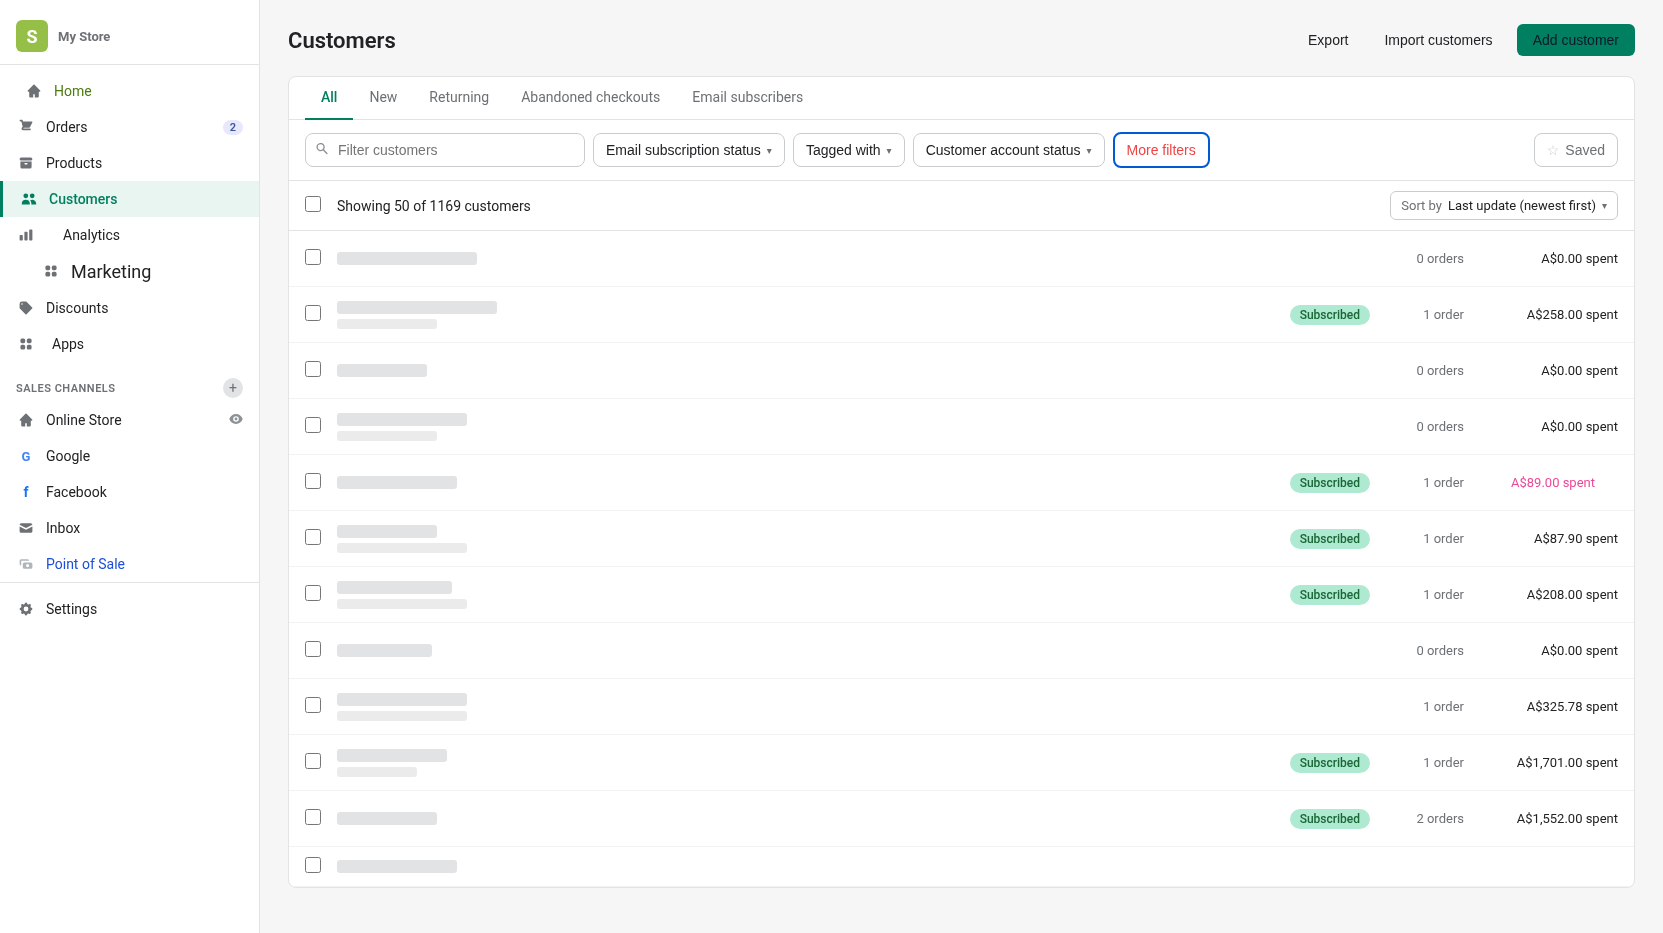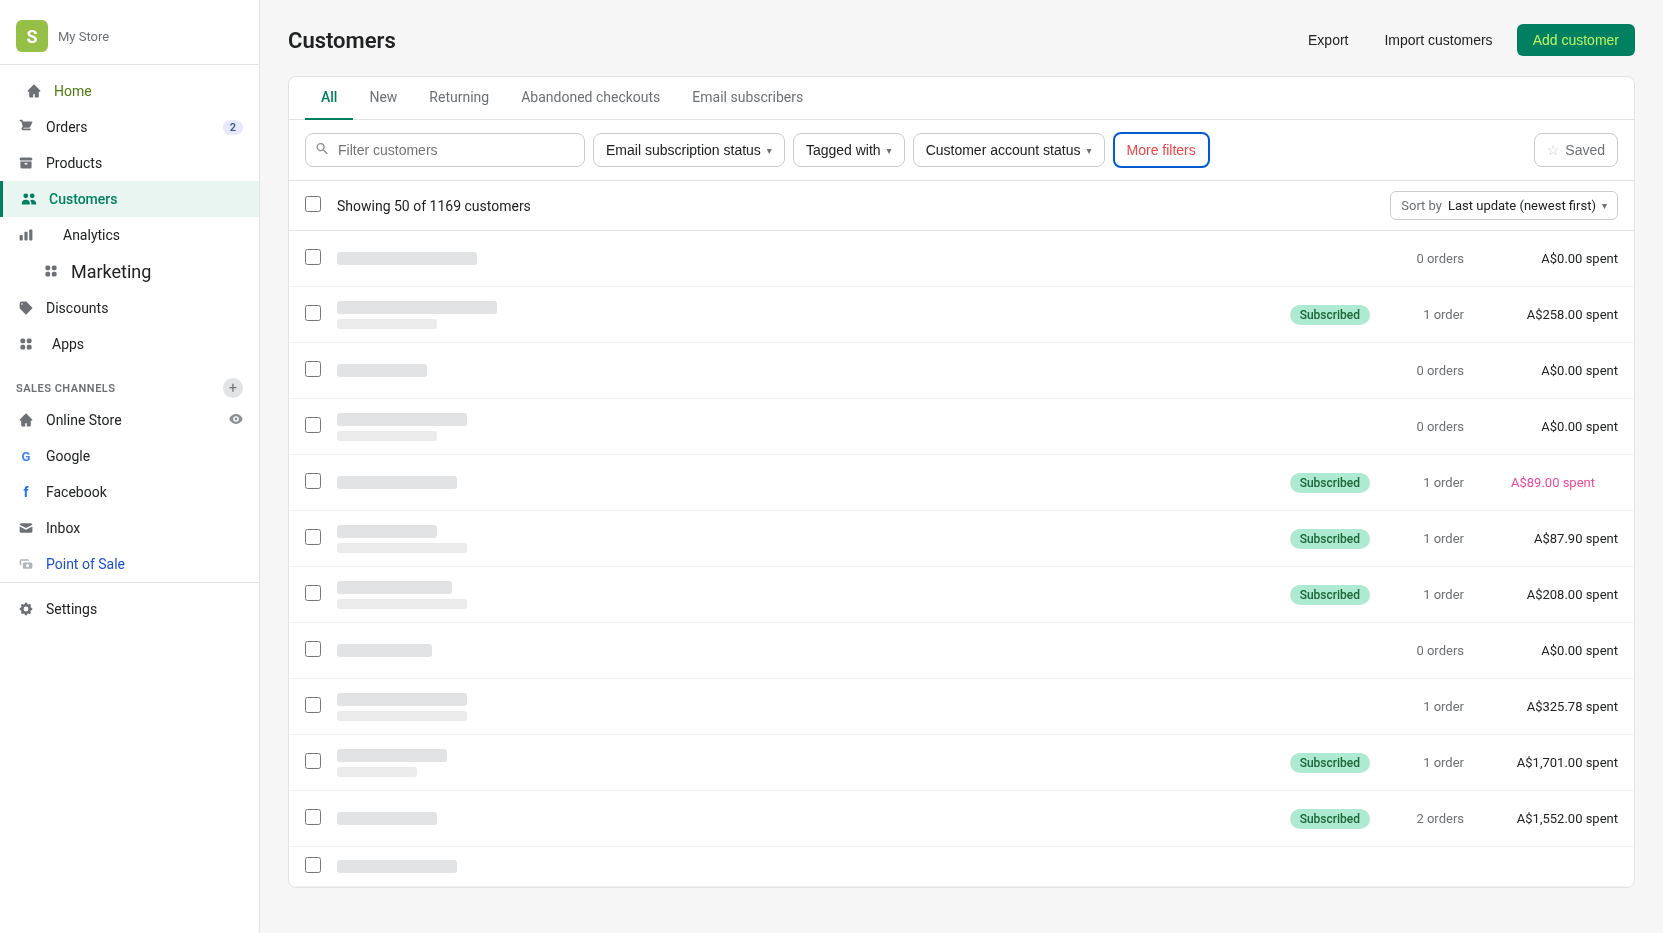--- a/index.html
+++ b/index.html
@@ -10,21 +10,21 @@
   </style>
 </head>
 <body>
 
 <div style="display:flex; width:100%; height:933px; overflow:hidden;">
 
   <div class="sidebar-nav">
 
     <div style="display:flex;align-items:center;gap:10px;padding:12px 16px;border-bottom:1px solid #e1e3e5;margin-bottom:4px;">
       <div style="width:32px;height:32px;background:#96bf48;border-radius:6px;display:flex;align-items:center;justify-content:center;color:white;font-weight:bold;font-size:18px;">S</div>
-      <span style="font-size:13px;font-weight:400;color:#6d7175;">My Store</span>
+      <span style="font-size:13px;font-weight:700;color:#6d7175;">My Store</span>
     </div>
 
     <div style="padding:4px 0;">
 
       <div style="display:flex;align-items:center;gap:10px;padding:8px 24px;cursor:pointer;color:#4d7c0f;font-size:14px;">
         <span style="width:20px;height:20px;display:flex;align-items:center;justify-content:center;color:#6d7175;">
           <svg width="16" height="16" viewBox="0 0 20 20" fill="currentColor">
               <path d="M10.707 2.293a1 1 0 00-1.414 0l-7 7A1 1 0 003 11h1v6a1 1 0 001 1h4v-4h2v4h4a1 1 0 001-1v-6h1a1 1 0 00.707-1.707l-7-7z"></path>
             </svg>
         </span>
@@ -158,21 +158,21 @@
     </div>
   </div>
 
   <div style="flex:1;overflow-y:auto;background:#f6f6f7;padding:24px 28px;">
 
     <div style="display:flex;align-items:center;justify-content:space-between;margin-bottom:20px;">
       <h1 style="font-size:22px;font-weight:600;color:#202223;">Customers</h1>
       <div style="display:flex;align-items:center;gap:12px;">
         <button style="background:none;border:none;padding:8px 12px;cursor:pointer;color:#202223;font-size:14px;font-weight:500;">Export</button>
         <button style="background:none;border:none;padding:8px 12px;cursor:pointer;color:#202223;font-size:14px;font-weight:500;">Import customers</button>
-        <button style="background:#008060;color:#bef264;border:none;padding:8px 16px;border-radius:6px;font-size:14px;font-weight:500;cursor:pointer;">Add customer</button>
+        <button style="background:#008060;color:#0f172a;border:none;padding:8px 16px;border-radius:6px;font-size:14px;font-weight:500;cursor:pointer;">Add customer</button>
       </div>
     </div>
 
     <div style="background:#fff;border-radius:8px;border:1px solid #e1e3e5;overflow:hidden;">
 
       <div style="display:flex;border-bottom:1px solid #e1e3e5;padding:0 16px;">
         <div style="padding:12px 16px;cursor:pointer;font-size:14px;color:#008060;border-bottom:2px solid #008060;margin-bottom:-1px;font-weight:500;">All</div>
         <div style="padding:12px 16px;cursor:pointer;font-size:14px;color:#6d7175;border-bottom:2px solid transparent;">New</div>
         <div style="padding:12px 16px;cursor:pointer;font-size:14px;color:#6d7175;border-bottom:2px solid transparent;">Returning</div>
         <div style="padding:12px 16px;cursor:pointer;font-size:14px;color:#6d7175;border-bottom:2px solid transparent;">Abandoned checkouts</div>

